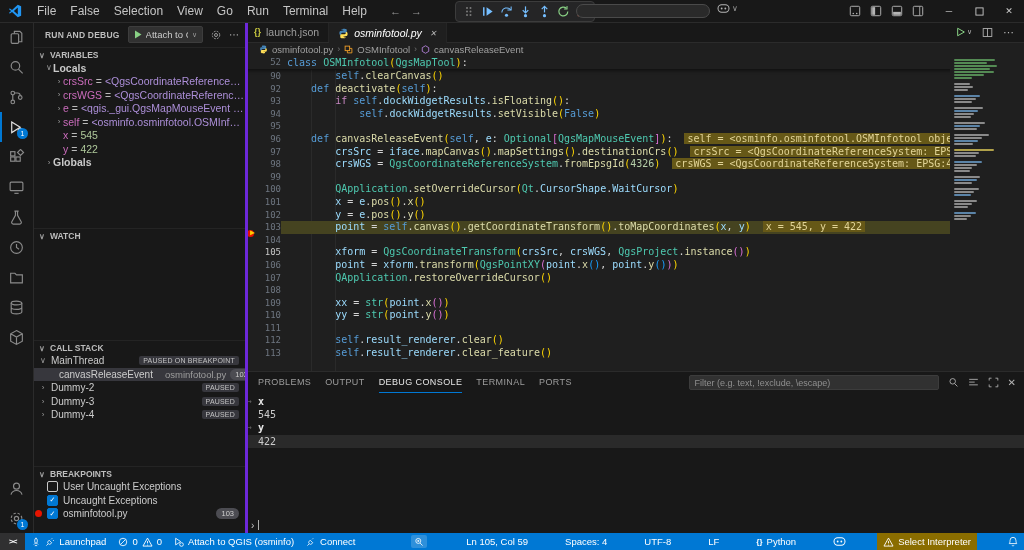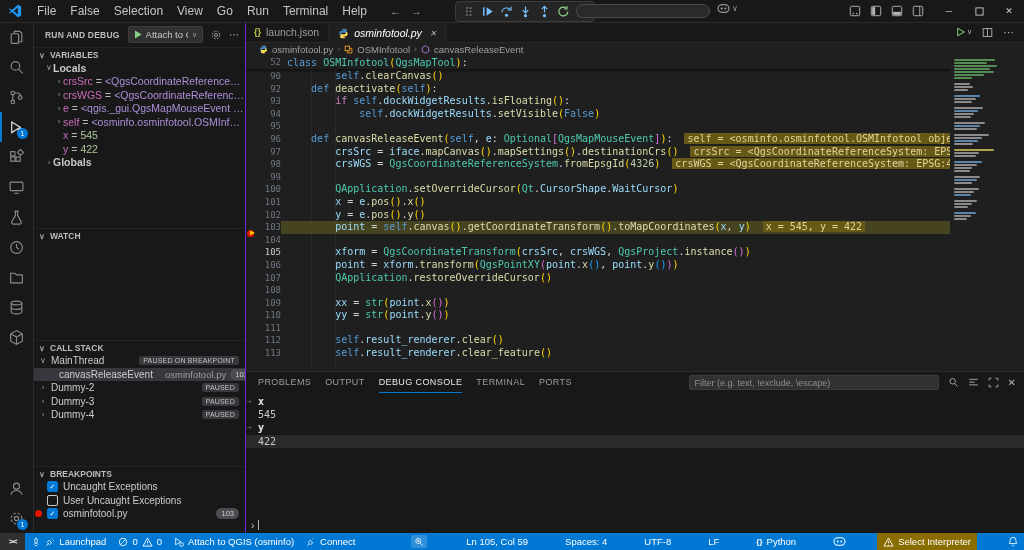--- a/index.html
+++ b/index.html
@@ -19,21 +19,21 @@
   .layout-icons{position:absolute;right:100px;top:0;height:22px;display:flex;align-items:center;gap:9px;}
   .win-controls{position:absolute;right:0;top:0;height:22px;display:flex;}
   .win-btn{width:30px;height:22px;display:flex;align-items:center;justify-content:center;font-size:9px;color:#cccccc;}
   
   .activitybar{position:absolute;top:22px;left:0;width:33px;bottom:17px;background:#181818;border-right:1px solid #2b2b2b;display:flex;flex-direction:column;z-index:20;}
   .ab-icon{height:30px;display:flex;align-items:center;justify-content:center;position:relative;border-left:2px solid transparent;border-right:2px solid transparent;}
   .ab-icon.active{border-left-color:#0078d4;}
   .ab-badge{position:absolute;right:3px;bottom:3px;min-width:11px;height:11px;border-radius:6px;background:#0078d4;color:#fff;font-size:7px;display:flex;align-items:center;justify-content:center;}
   .ab-spacer{flex:1;}
   
-  .sidebar{position:absolute;top:22px;left:33px;width:212px;bottom:17px;background:#181818;border-right:1px solid #6d28d9;overflow:hidden;z-index:10;font-size:10.5px;}
+  .sidebar{position:absolute;top:22px;left:33px;width:212px;bottom:17px;background:#181818;border-right:3px solid #6d28d9;overflow:hidden;z-index:10;font-size:10.5px;}
   .sb-header{position:absolute;top:0;left:0;right:0;height:25px;display:flex;align-items:center;padding:0 6px 0 12px;}
   .sb-title{font-size:8.5px;font-weight:bold;color:#bdbdbd;letter-spacing:.2px;flex:0 0 auto;}
   .launch-select{margin-left:8px;height:15px;background:#313131;border:1px solid #3d3d3d;border-radius:2px;display:flex;align-items:center;gap:4px;padding:0 5px;flex:1;min-width:0;}
   .launch-select .lbl{font-size:9.5px;color:#cccccc;white-space:nowrap;overflow:hidden;flex:1;}
   .sb-section-head{position:absolute;left:0;right:0;height:14px;display:flex;align-items:center;gap:4px;padding-left:5px;font-size:8.5px;font-weight:bold;color:#bdbdbd;border-top:1px solid #242424;background:#181818;}
   .chev{color:#9a9a9a;font-size:8px;width:8px;display:inline-block;text-align:center;flex:0 0 8px;}
   .rows{position:absolute;left:0;right:0;}
   .srow{height:13.5px;display:flex;align-items:center;white-space:nowrap;overflow:hidden;font-size:10.5px;}
   .srow .name{flex:0 0 auto;}
   .vname{color:#cb6cbc;}
@@ -455,26 +455,26 @@
           <span class="rect-badge">PAUSED</span>
         </div>
       </div>
 
     <div class="sb-section-head" style="top:444px;">
       <span class="chev">∨</span>
       <span>BREAKPOINTS</span>
     </div>
     <div class="rows" id="breakpoints-rows" style="top:458px;">
         <div class="bp-row">
+          <span class="cb"></span>
+          <span>User Uncaught Exceptions</span>
+        </div>
+        <div class="bp-row">
           <span class="cb on">✓</span>
           <span>Uncaught Exceptions</span>
-        </div>
-        <div class="bp-row">
-          <span class="cb"></span>
-          <span>User Uncaught Exceptions</span>
         </div>
         <div class="bp-row">
           <span class="bp-dot"></span>
           <span class="cb on">✓</span>
           <span>osminfotool.py</span>
           <span class="pill">103</span>
         </div>
       </div>
   </div>
 

